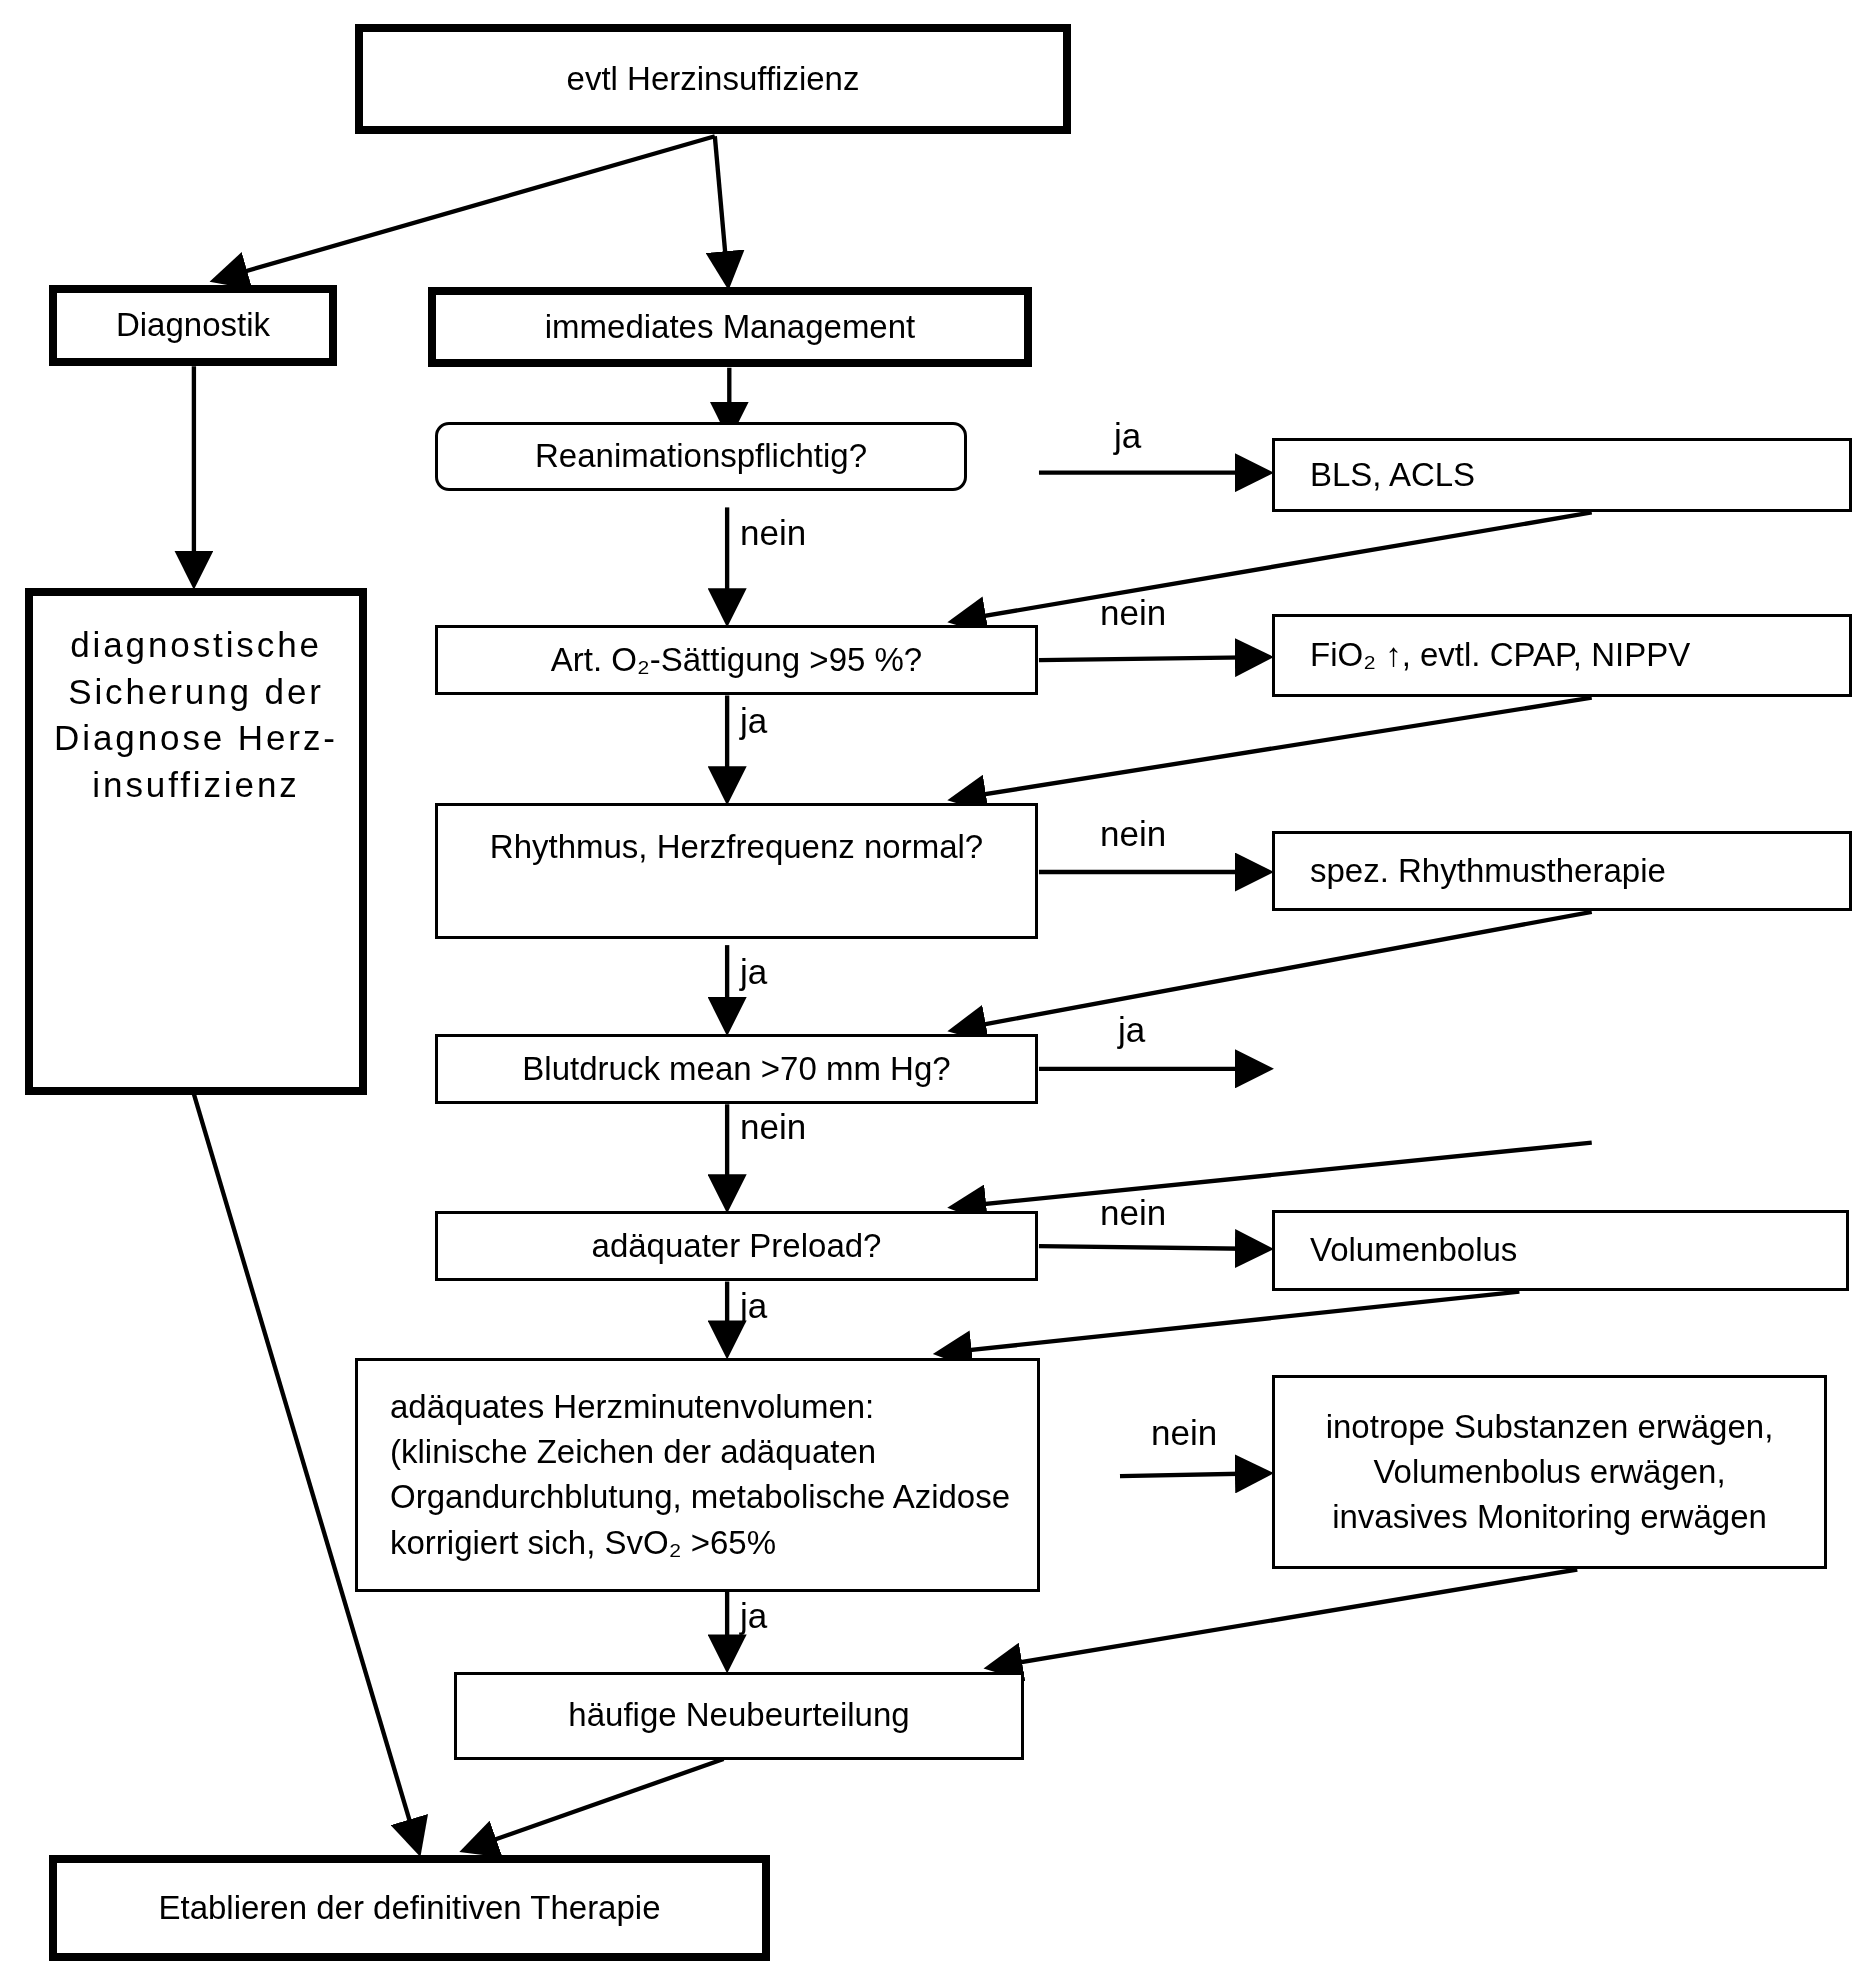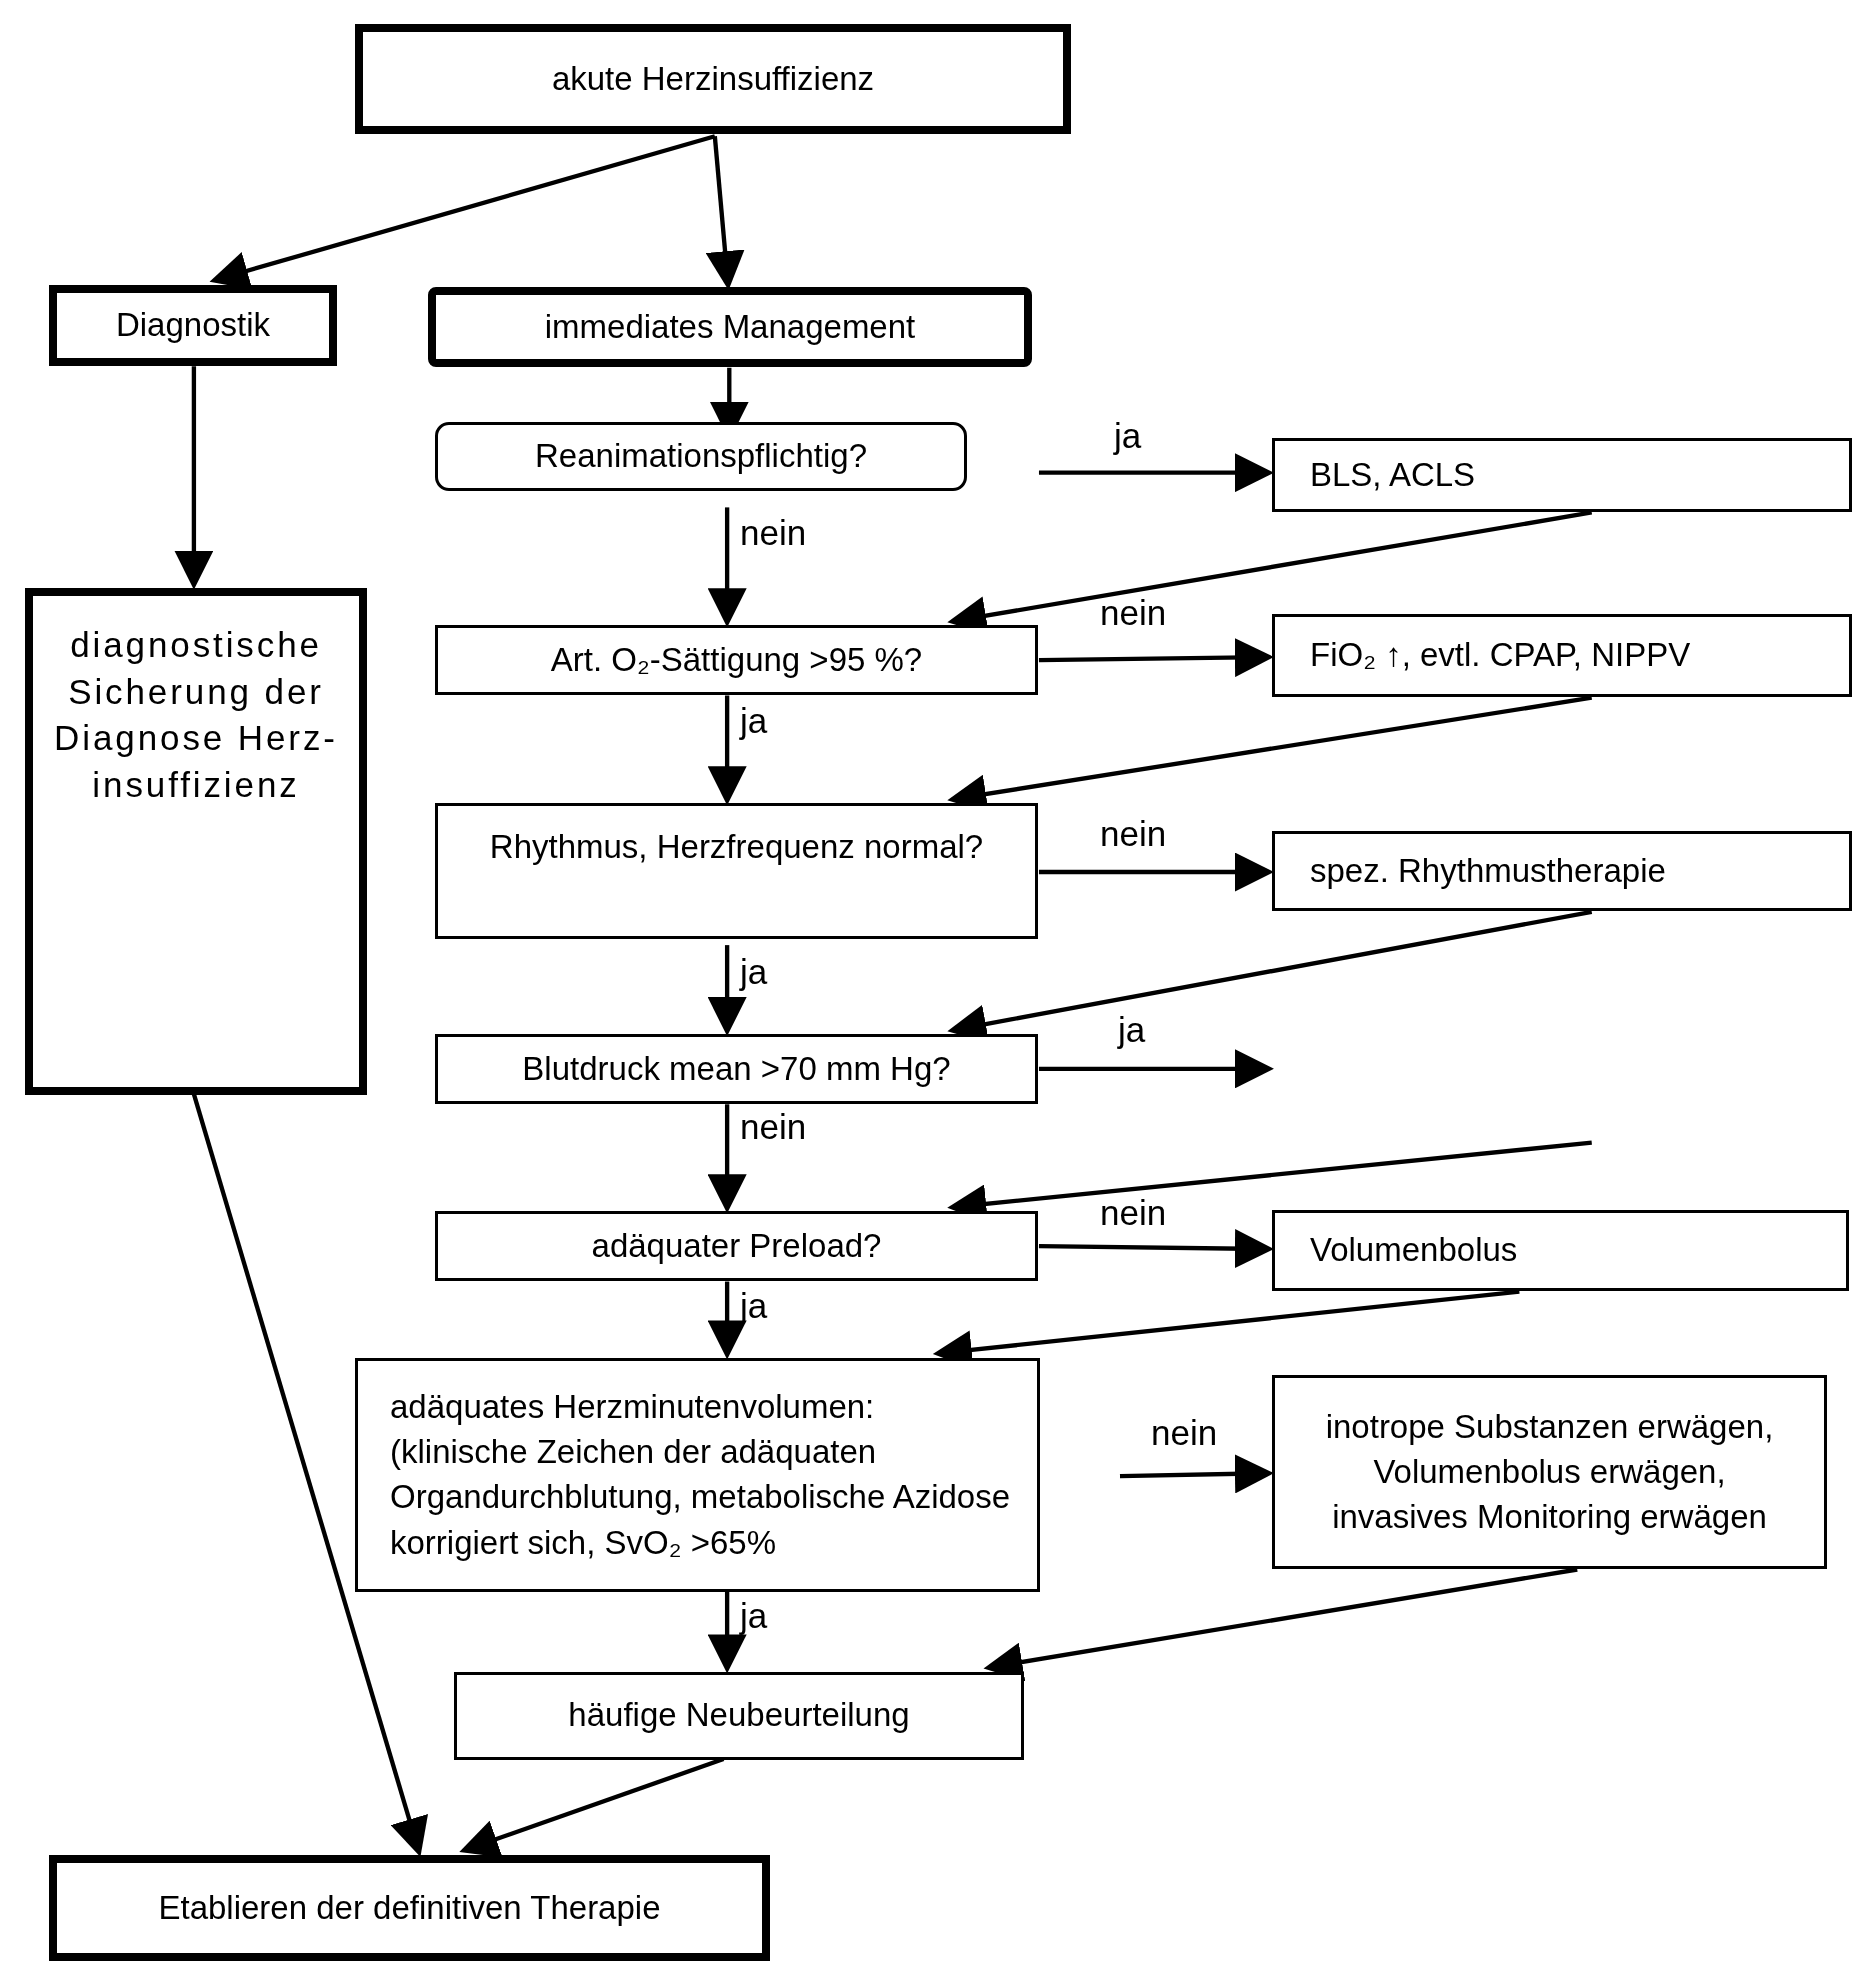--- a/index.html
+++ b/index.html
@@ -68,28 +68,28 @@
     <line x1="1005" y1="1771" x2="1005" y2="1868" marker-end="url(#ah)"></line>
     <line x1="2100" y1="1785" x2="1300" y2="1870" marker-end="url(#ah)"></line>
     <line x1="1548" y1="2040" x2="1750" y2="2036" marker-end="url(#ah)"></line>
     <line x1="1005" y1="2200" x2="1005" y2="2302" marker-end="url(#ah)"></line>
     <line x1="2180" y1="2169" x2="1370" y2="2304" marker-end="url(#ah)"></line>
     <line x1="1000" y1="2431" x2="645" y2="2556" marker-end="url(#ah)"></line>
     <line x1="268" y1="1512" x2="578" y2="2556" marker-end="url(#ah)"></line>
   </svg>
 
   <div class="box thick" style="left:355px;top:24px;width:716px;height:110px;">
-    <span>akute Herzinsuffizienz</span>
+    <span>evtl Herzinsuffizienz</span>
   </div>
 
   <div class="box thick" style="left:49px;top:285px;width:288px;height:81px;text-align:center;">
     <span>Diagnostik</span>
   </div>
 
-  <div class="box thick" style="left:428px;top:287px;width:604px;height:80px;border-radius:8px;">
+  <div class="box thick" style="left:428px;top:287px;width:604px;height:80px;">
     <span>immediates Management</span>
   </div>
 
   <div class="box thick top-align letterspace" style="left:25px;top:588px;width:342px;height:507px;padding-top:26px;line-height:1.33;">
     <div>diagnostische</div>
     <div>Sicherung der</div>
     <div>Diagnose Herz-</div>
     <div>insuffizienz</div>
   </div>
 

